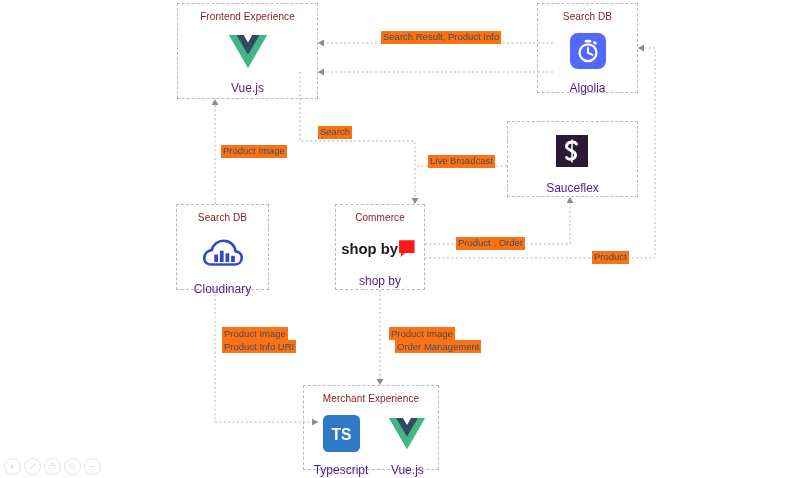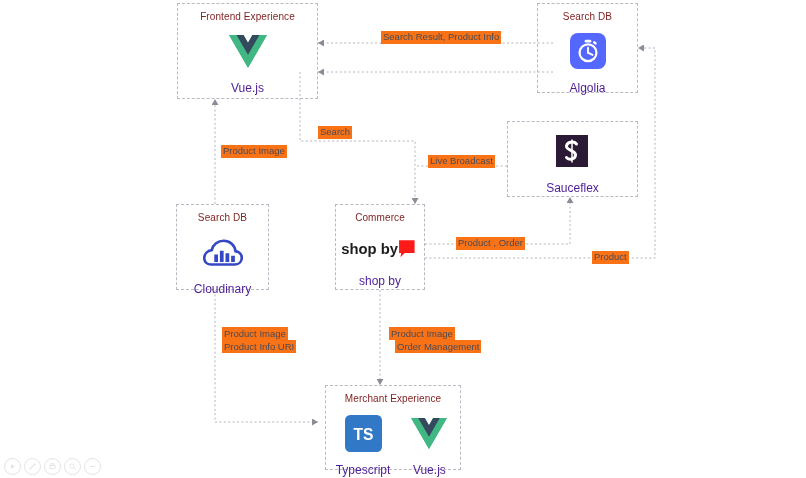--- a/index.html
+++ b/index.html
@@ -188,21 +188,21 @@
           <svg viewBox="0 0 110 34" width="78" height="24" aria-hidden="true">
             <text x="0" y="25" font-family="Liberation Sans, sans-serif" font-size="21" font-weight="bold" fill="#1c1c1c">shop by</text>
             <path d="M82,6 L104,6 L104,24 L90,24 L84,30 L85,24 L82,24 z" fill="#FF1A1A"></path>
           </svg>
         </div>
         <div class="caption">shop by</div>
       </div>
     </div>
   </div>
 
-  <div class="node" id="n-merchant" style="left:325px;top:385px;width:136px;height:85px;text-align:center;">
+  <div class="node" id="n-merchant" style="left:303px;top:385px;width:136px;height:85px;text-align:center;">
     <div class="title">Merchant Experience</div>
     <div class="tech-row">
       <div class="tech">
         <div class="logo">
           <svg viewBox="0 0 64 64" width="37" height="37" aria-hidden="true">
             <rect x="0" y="0" width="64" height="64" rx="9" fill="#3178C6"></rect>
             <text x="32" y="44" text-anchor="middle" font-family="Liberation Sans, sans-serif" font-size="27" font-weight="bold" fill="#ffffff">TS</text>
           </svg>
         </div>
         <div class="caption">Typescript</div>

